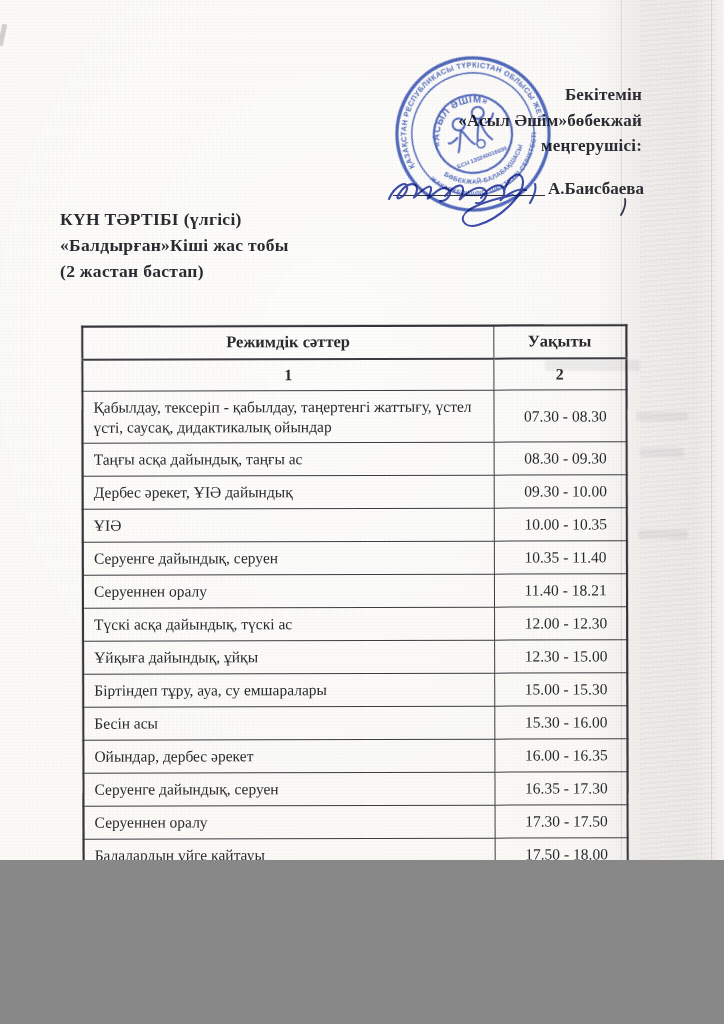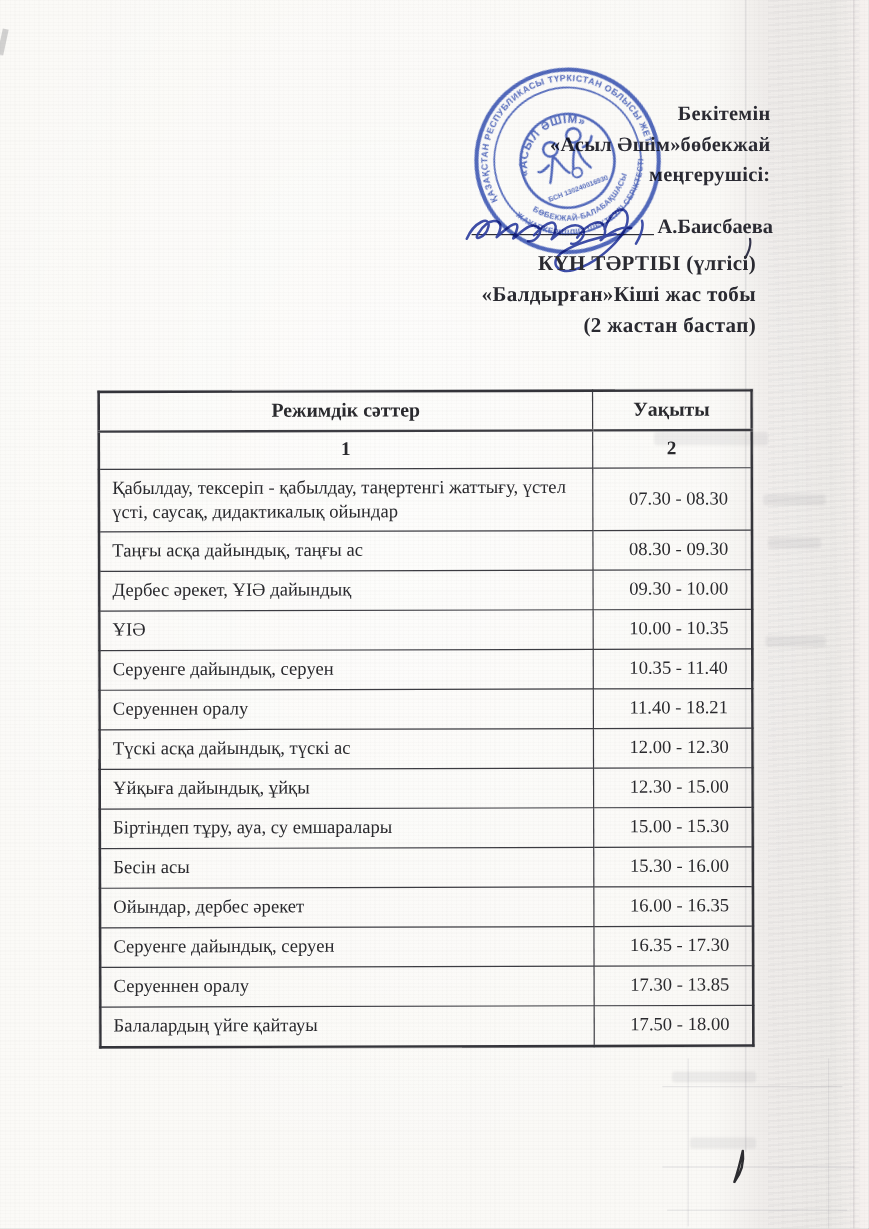--- a/index.html
+++ b/index.html
@@ -1,17 +1,17 @@
 <!DOCTYPE html>
 <html><head>
 <meta charset="utf-8">
 <style>
   html,body{margin:0;padding:0;background:#888;}
   .page{
-    position:relative; width:724px; height:1024px; overflow:hidden;
+    position:relative; width:724px; height:860px; overflow:hidden;
     background:
       radial-gradient(ellipse at 45% 40%, rgba(255,255,255,.6), rgba(0,0,0,0) 70%),
       linear-gradient(90deg,#fbfaf7 0%,#faf9f6 82%,#efecea 88%,#eceae7 96%,#f7f2f0 100%),
       #faf9f6;
     font-family:"Liberation Serif", serif;
     color:#26262b;
   }
   
   .grain{position:absolute; inset:0; pointer-events:none;
     background-image:
@@ -30,21 +30,21 @@
     font-weight:bold; font-size:17px; line-height:25.5px; letter-spacing:.2px; color:#2b2b33;}
   .sig-line{position:absolute; top:195px; left:393px; width:152px; height:0; border-bottom:1.6px solid #2e2e36;}
   .sig-name{position:absolute; top:179px; left:548px; font-weight:bold; font-size:17px; color:#2b2b33;text-align:center;}
   .signature-svg{position:absolute; top:158px; left:383px; width:176px; height:74px; opacity:.92;}
   .pen-tick{position:absolute; top:198px; left:620px; width:7px; height:18px;}
   
   .stamp{position:absolute; top:54px; left:393px; width:160px; height:160px;
     transform:rotate(-21deg); mix-blend-mode:multiply; opacity:.88; filter:blur(.25px);}
   .stamp text{font-family:"Liberation Sans", sans-serif; font-weight:bold; fill:#3a55b8;}
   
-  .doc-title{position:absolute; top:206px; left:60px; width:570px; text-align:right;
+  .doc-title{position:absolute; top:206px; left:60px; width:570px; text-align:left;
     font-weight:bold; font-size:17.5px; line-height:26px; letter-spacing:.3px; color:#2a2a31;}
   
   .schedule{position:absolute; top:325px; left:82px; width:546px;
     border-collapse:collapse; transform:rotate(-.15deg);
     font-size:15.5px; color:#2a2a2e;}
   .schedule th,.schedule td{border:1.5px solid #3c3c42; padding:6px 8px 6px 10px; line-height:1.26;}
   .schedule{border:2px solid #34343a; box-shadow:0 0 0 .5px rgba(60,60,66,.35);}
   .schedule thead th{font-size:16.5px; font-weight:bold; text-align:center; padding:5px 4px; height:21px;}
   .schedule thead .num-row th{font-size:16px; border-top-width:2px; height:20px;}
   .schedule td.c-time{padding-left:30px; white-space:nowrap; vertical-align:middle;}
@@ -210,21 +210,21 @@
       <td class="c-time">16.00 - 16.35</td>
     </tr>
 
     <tr>
       <td class="c-act">Серуенге дайындық, серуен</td>
       <td class="c-time">16.35 - 17.30</td>
     </tr>
 
     <tr>
       <td class="c-act">Серуеннен оралу</td>
-      <td class="c-time">17.30 - 13.85</td>
+      <td class="c-time">17.30 - 17.50</td>
     </tr>
 
     <tr>
       <td class="c-act">Балалардың үйге қайтауы</td>
       <td class="c-time">17.50 - 18.00</td>
     </tr>
   </tbody>
   </table>
 
 </div>

